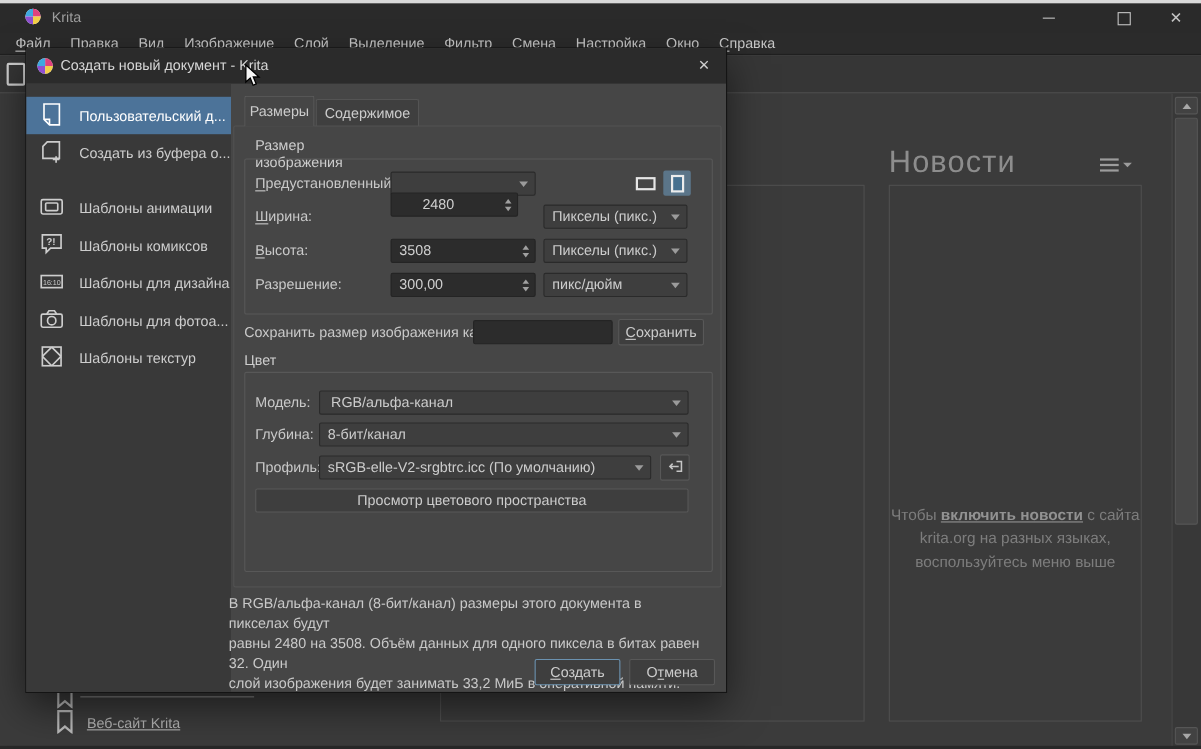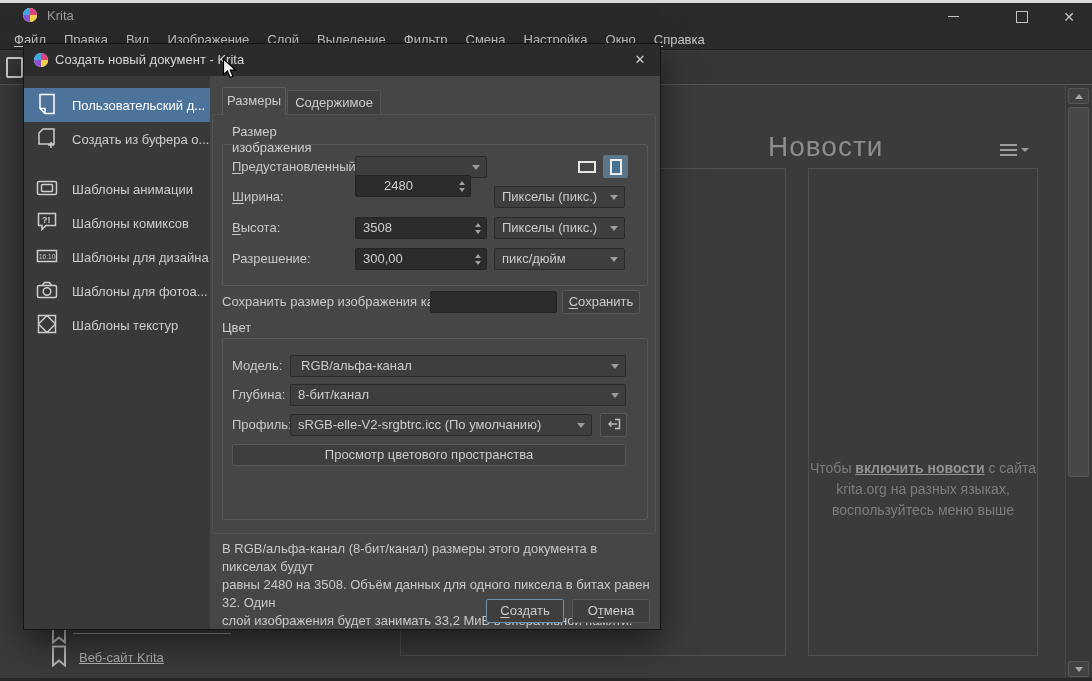--- a/index.html
+++ b/index.html
@@ -20,21 +20,21 @@
            display:flex;align-items:center;padding-left:5px;box-sizing:border-box;}
   .menu-item{padding:0 9px;line-height:20px;color:#c6c6c6;white-space:nowrap;}
   .toolbar{position:absolute;left:0;top:51px;width:100%;height:33px;background:#363636;border-bottom:1px solid #555;}
   .toolbar-icon-partial{position:absolute;left:6px;top:57px;width:13px;height:17px;border:2px solid #cfcfcf;border-radius:2px;}
   .content{position:absolute;left:0;top:85px;width:1092px;height:596px;background:#3b3b3b;}
   .bottom-edge{position:absolute;left:0;bottom:0;width:100%;height:3px;background:#282828;z-index:4;}
 
   
   .panel-left{position:absolute;left:400px;top:168px;width:386px;height:488px;border:1px solid #4f4f4f;box-sizing:border-box;}
   .panel-news{position:absolute;left:808px;top:168px;width:230px;height:488px;border:1px solid #4f4f4f;box-sizing:border-box;}
-  .news-title{position:absolute;left:768px;top:131px;font-size:28px;color:#8d8d8d;letter-spacing:1px;}
+  .news-title{position:absolute;left:808px;top:131px;font-size:28px;color:#8d8d8d;letter-spacing:1px;}
   .news-menu-btn{position:absolute;left:1000px;top:139px;width:36px;height:22px;display:flex;align-items:center;gap:4px;}
   .hbars{display:flex;flex-direction:column;gap:3px;}
   .hbar{width:17px;height:2px;background:#9c9c9c;}
   .caret-down{width:0;height:0;border-left:4px solid transparent;border-right:4px solid transparent;border-top:4px solid #9c9c9c;}
   .news-hint{position:absolute;left:808px;top:458px;width:230px;text-align:center;font-size:14px;line-height:21px;color:#7d7d7d;}
   .news-hint .link{color:#929292;font-weight:bold;text-decoration:underline;}
   .scroll-track{position:absolute;left:1065px;top:85px;width:27px;height:596px;background:#383838;border-left:1px solid #484848;box-sizing:border-box;}
   .scroll-btn{position:absolute;left:1068px;width:21px;height:16px;background:#424242;border:1px solid #565656;border-radius:2px;box-sizing:border-box;
               display:flex;align-items:center;justify-content:center;}
   .scroll-up{top:88px;}.scroll-down{top:661px;}
@@ -81,21 +81,21 @@
   .tinput{position:absolute;height:22px;background:#2c2c2c;border:1px solid #242424;border-radius:2px;box-sizing:border-box;}
   .btn{position:absolute;background:#3e3e3e;border:1px solid #585858;border-radius:2px;box-sizing:border-box;color:#cccccc;text-align:center;}
   .btn-default{border-color:#6b92b0;}
   .orient-l{position:absolute;left:551px;top:111px;width:24px;height:23px;display:flex;align-items:center;justify-content:center;}
   .orient-l .oglyph{width:14px;height:8px;border:2px solid #e6e6e6;}
   .orient-p{position:absolute;left:579px;top:111px;width:25px;height:23px;background:#5b7589;border-radius:2px;
             display:flex;align-items:center;justify-content:center;}
   .orient-p .oglyph{width:8px;height:12px;border:2px solid #ececec;background:#46708f;}
   .import-btn{position:absolute;left:576px;top:369px;width:27px;height:24px;background:#3e3e3e;border:1px solid #585858;border-radius:2px;
               box-sizing:border-box;display:flex;align-items:center;justify-content:center;}
-  .info{position:absolute;left:198px;top:496px;width:432px;color:#c9c9c9;line-height:18px;}
+  .info{position:absolute;left:184px;top:496px;width:432px;color:#c9c9c9;line-height:18px;}
   .cursor{position:absolute;left:222px;top:58px;z-index:30;}
 </style>
 </head>
 <body>
 
 <div class="window">
   <div class="topline"></div>
 
   <div class="titlebar">
     <span class="krita-logo">

